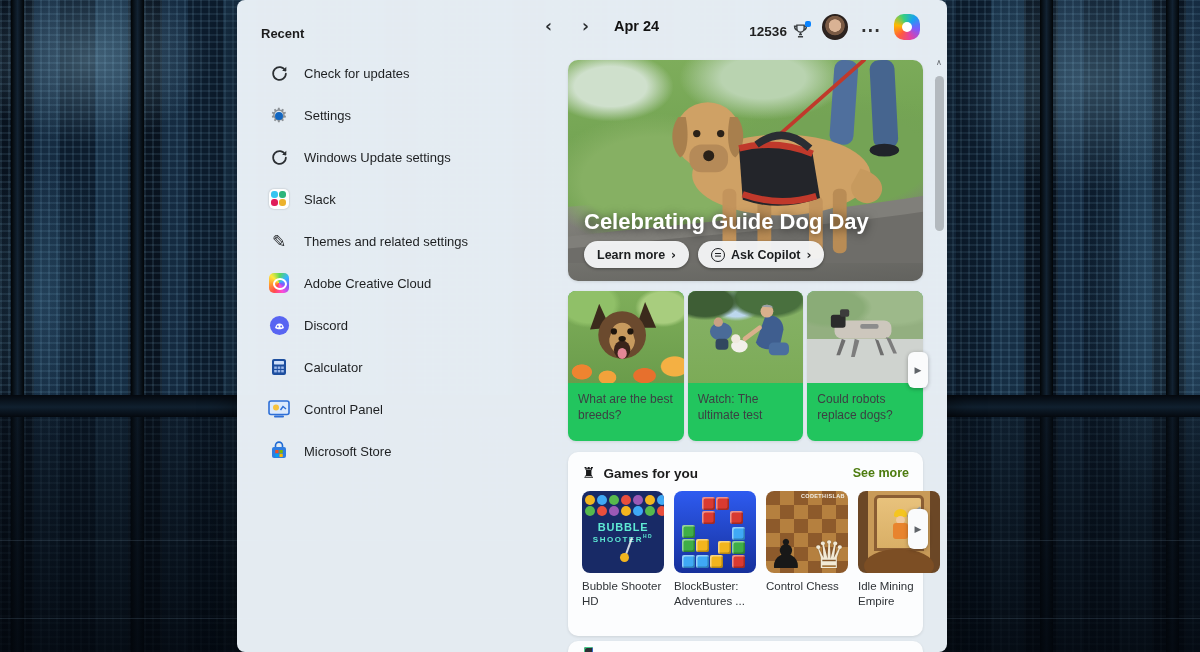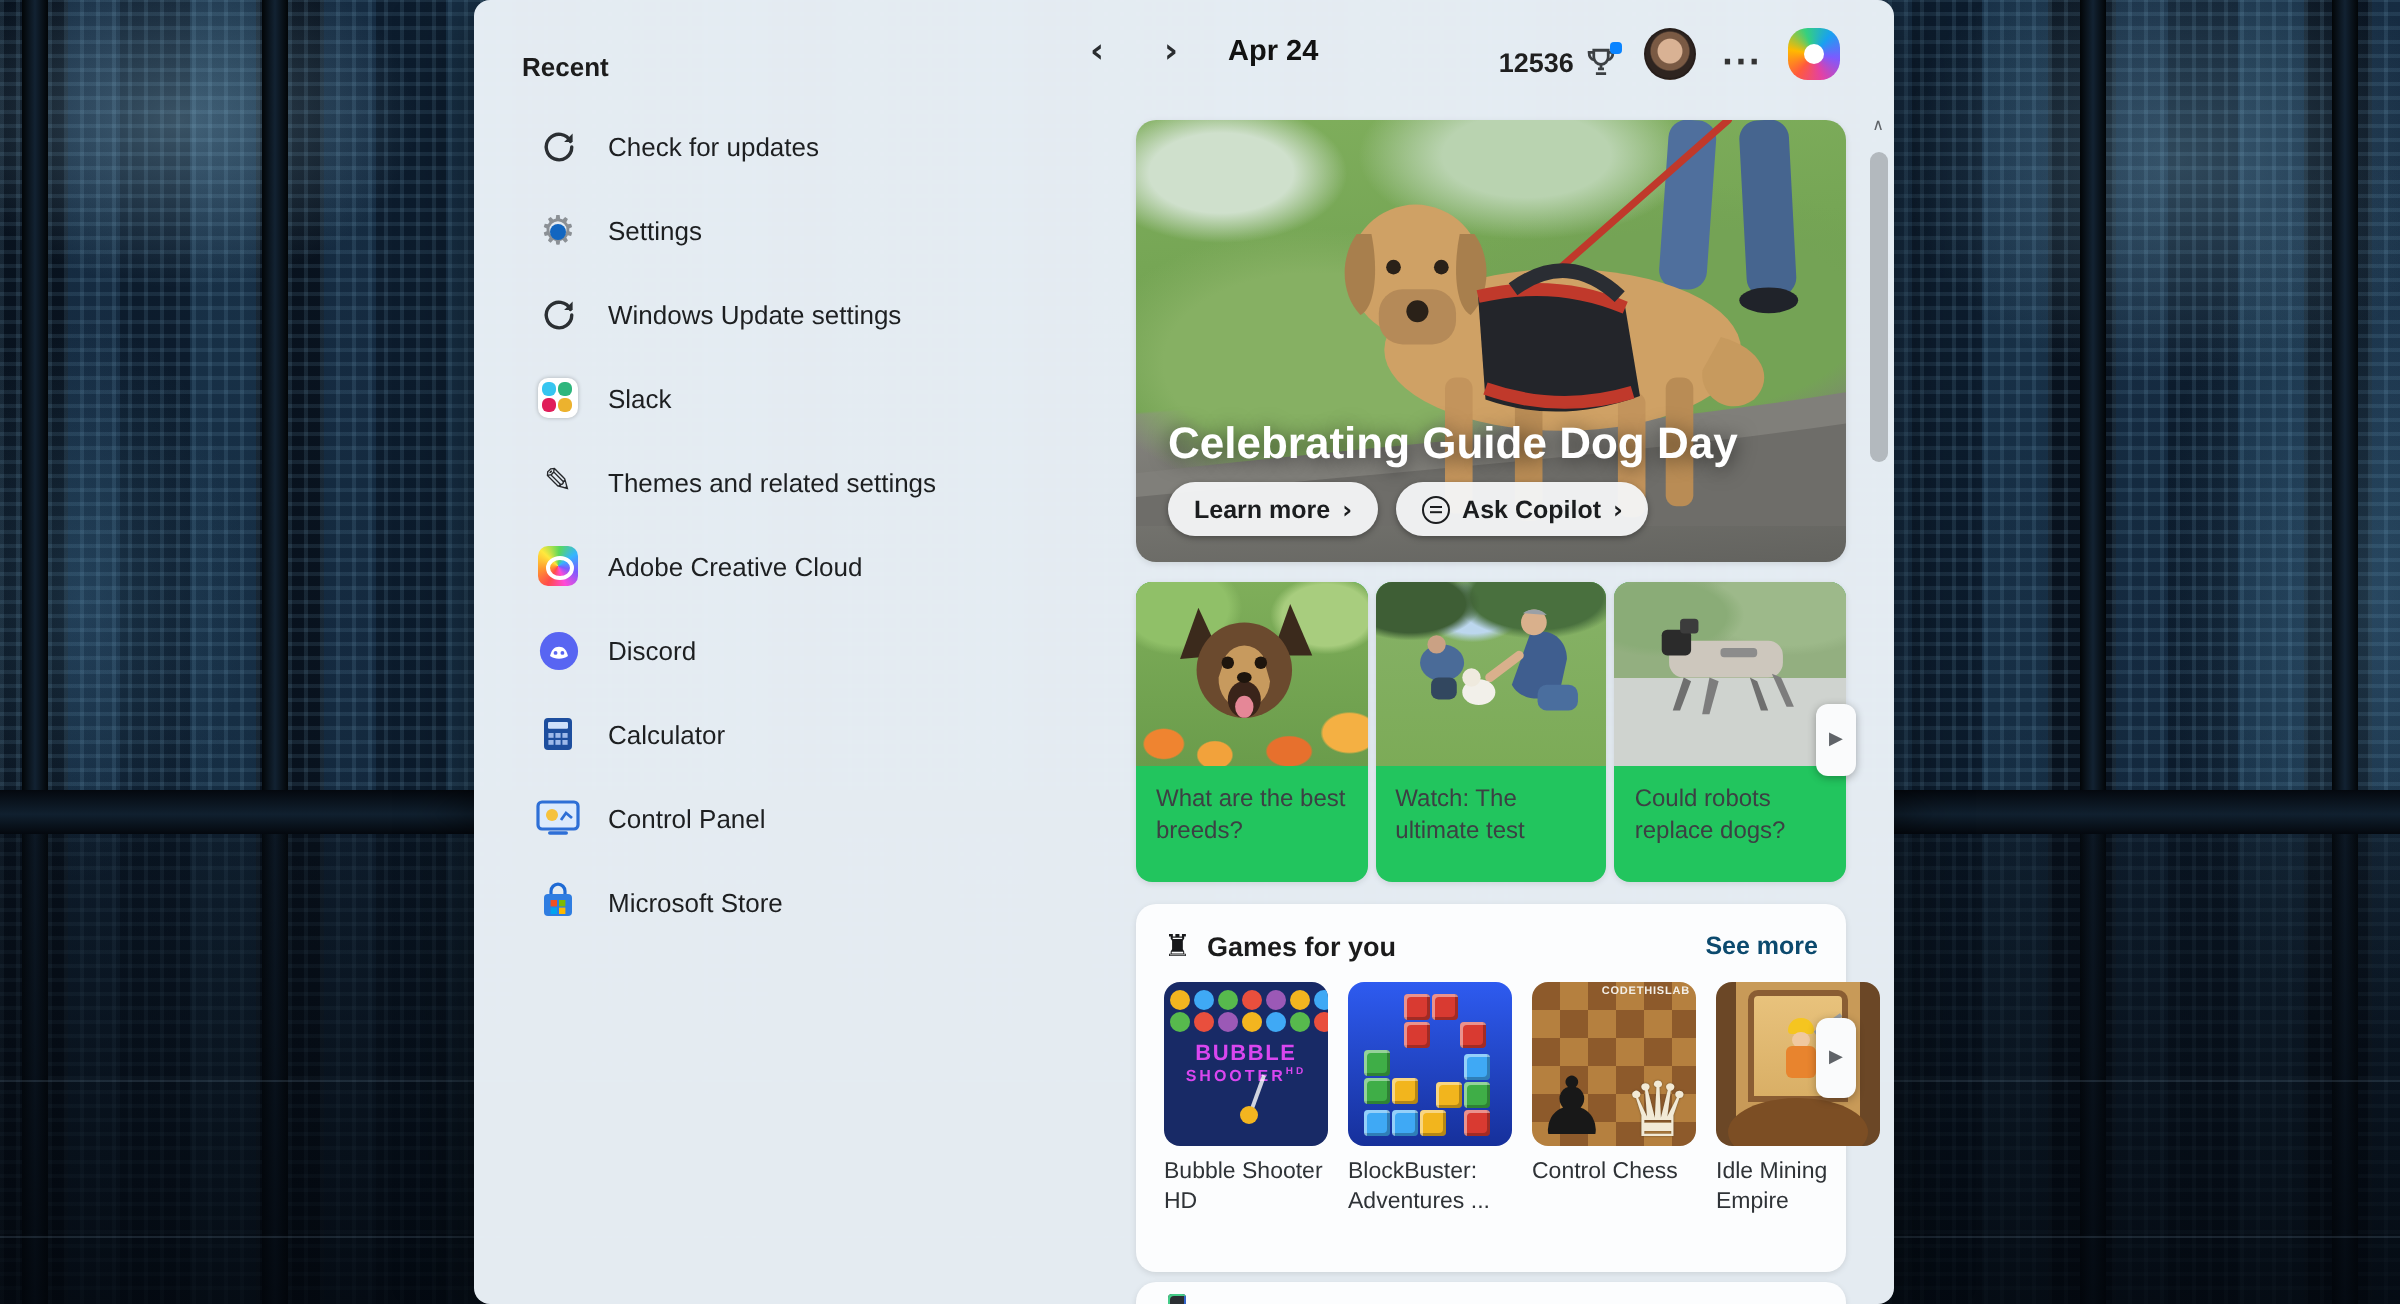--- a/index.html
+++ b/index.html
@@ -118,31 +118,31 @@
     box-shadow:0 1px 4px rgba(0,0,0,.3); display:flex; align-items:center; justify-content:center; cursor:pointer; z-index:5; }
   .arrow-btn span { font-size:9px; color:#5f6368; }
   .arr-stories { left:371px; top:296px; }
   .arr-games { left:371px; top:453px; height:40px; }
 
   
   .games { margin-top:11px; height:184px; padding:12px 14px; position:relative; }
   .games-head { display:flex; align-items:center; }
   .rook { font-size:15px; color:#17181a; margin-right:8px; }
   .games-title { font-size:13.5px; font-weight:700; color:#1b1b1b; }
-  .see-more { margin-left:auto; font-size:12.5px; font-weight:700; color:#0c4a6e; cursor:pointer; }
+  .see-more { margin-left:auto; font-size:12.5px; font-weight:700; color:#4d7c0f; cursor:pointer; }
   .tiles { display:flex; gap:10px; margin-top:9px; }
   .game { width:82px; cursor:pointer; }
   .tile { width:82px; height:82px; border-radius:8px; position:relative; overflow:hidden; }
   .game-label { margin-top:6px; font-size:11.5px; line-height:1.3; color:#2f3337; }
 
   .t-bubble { background:#182a66; }
   .t-bubble .row1,.t-bubble .row2 { position:absolute; left:3px; right:3px; display:flex; gap:2px; }
   .t-bubble .row1 { top:4px; } .t-bubble .row2 { top:15px; }
   .t-bubble .row1 i,.t-bubble .row2 i { width:10px; height:10px; border-radius:50%; flex:0 0 10px; }
-  .bub-text { position:absolute; left:0; right:0; top:30px; text-align:center; color:#d946ef; font-weight:800; }
+  .bub-text { position:absolute; left:0; right:0; top:30px; text-align:center; color:#5eead4; font-weight:800; }
   .bub-l1 { font-size:11px; letter-spacing:.8px; }
   .bub-l2 { font-size:8px; letter-spacing:1.5px; }
   .bub-hd { font-size:5px; vertical-align:super; }
   .bub-shooter { position:absolute; left:38px; top:62px; width:9px; height:9px; border-radius:50%; background:#f3b51f; }
   .bub-line { position:absolute; left:46px; top:46px; width:1.5px; height:18px; background:rgba(255,255,255,.8); transform:rotate(20deg); }
 
   .t-block { background:linear-gradient(#2e5bf0,#16309b); }
   .blk { position:absolute; width:13px; height:13px; border-radius:2px; box-shadow:inset 1.5px 1.5px 0 rgba(255,255,255,.45), inset -1.5px -1.5px 0 rgba(0,0,0,.25); }
 
   .t-chess { background:repeating-conic-gradient(#b5803f 0 25%, #8d5a2b 0 50%); background-size:28px 28px; }

